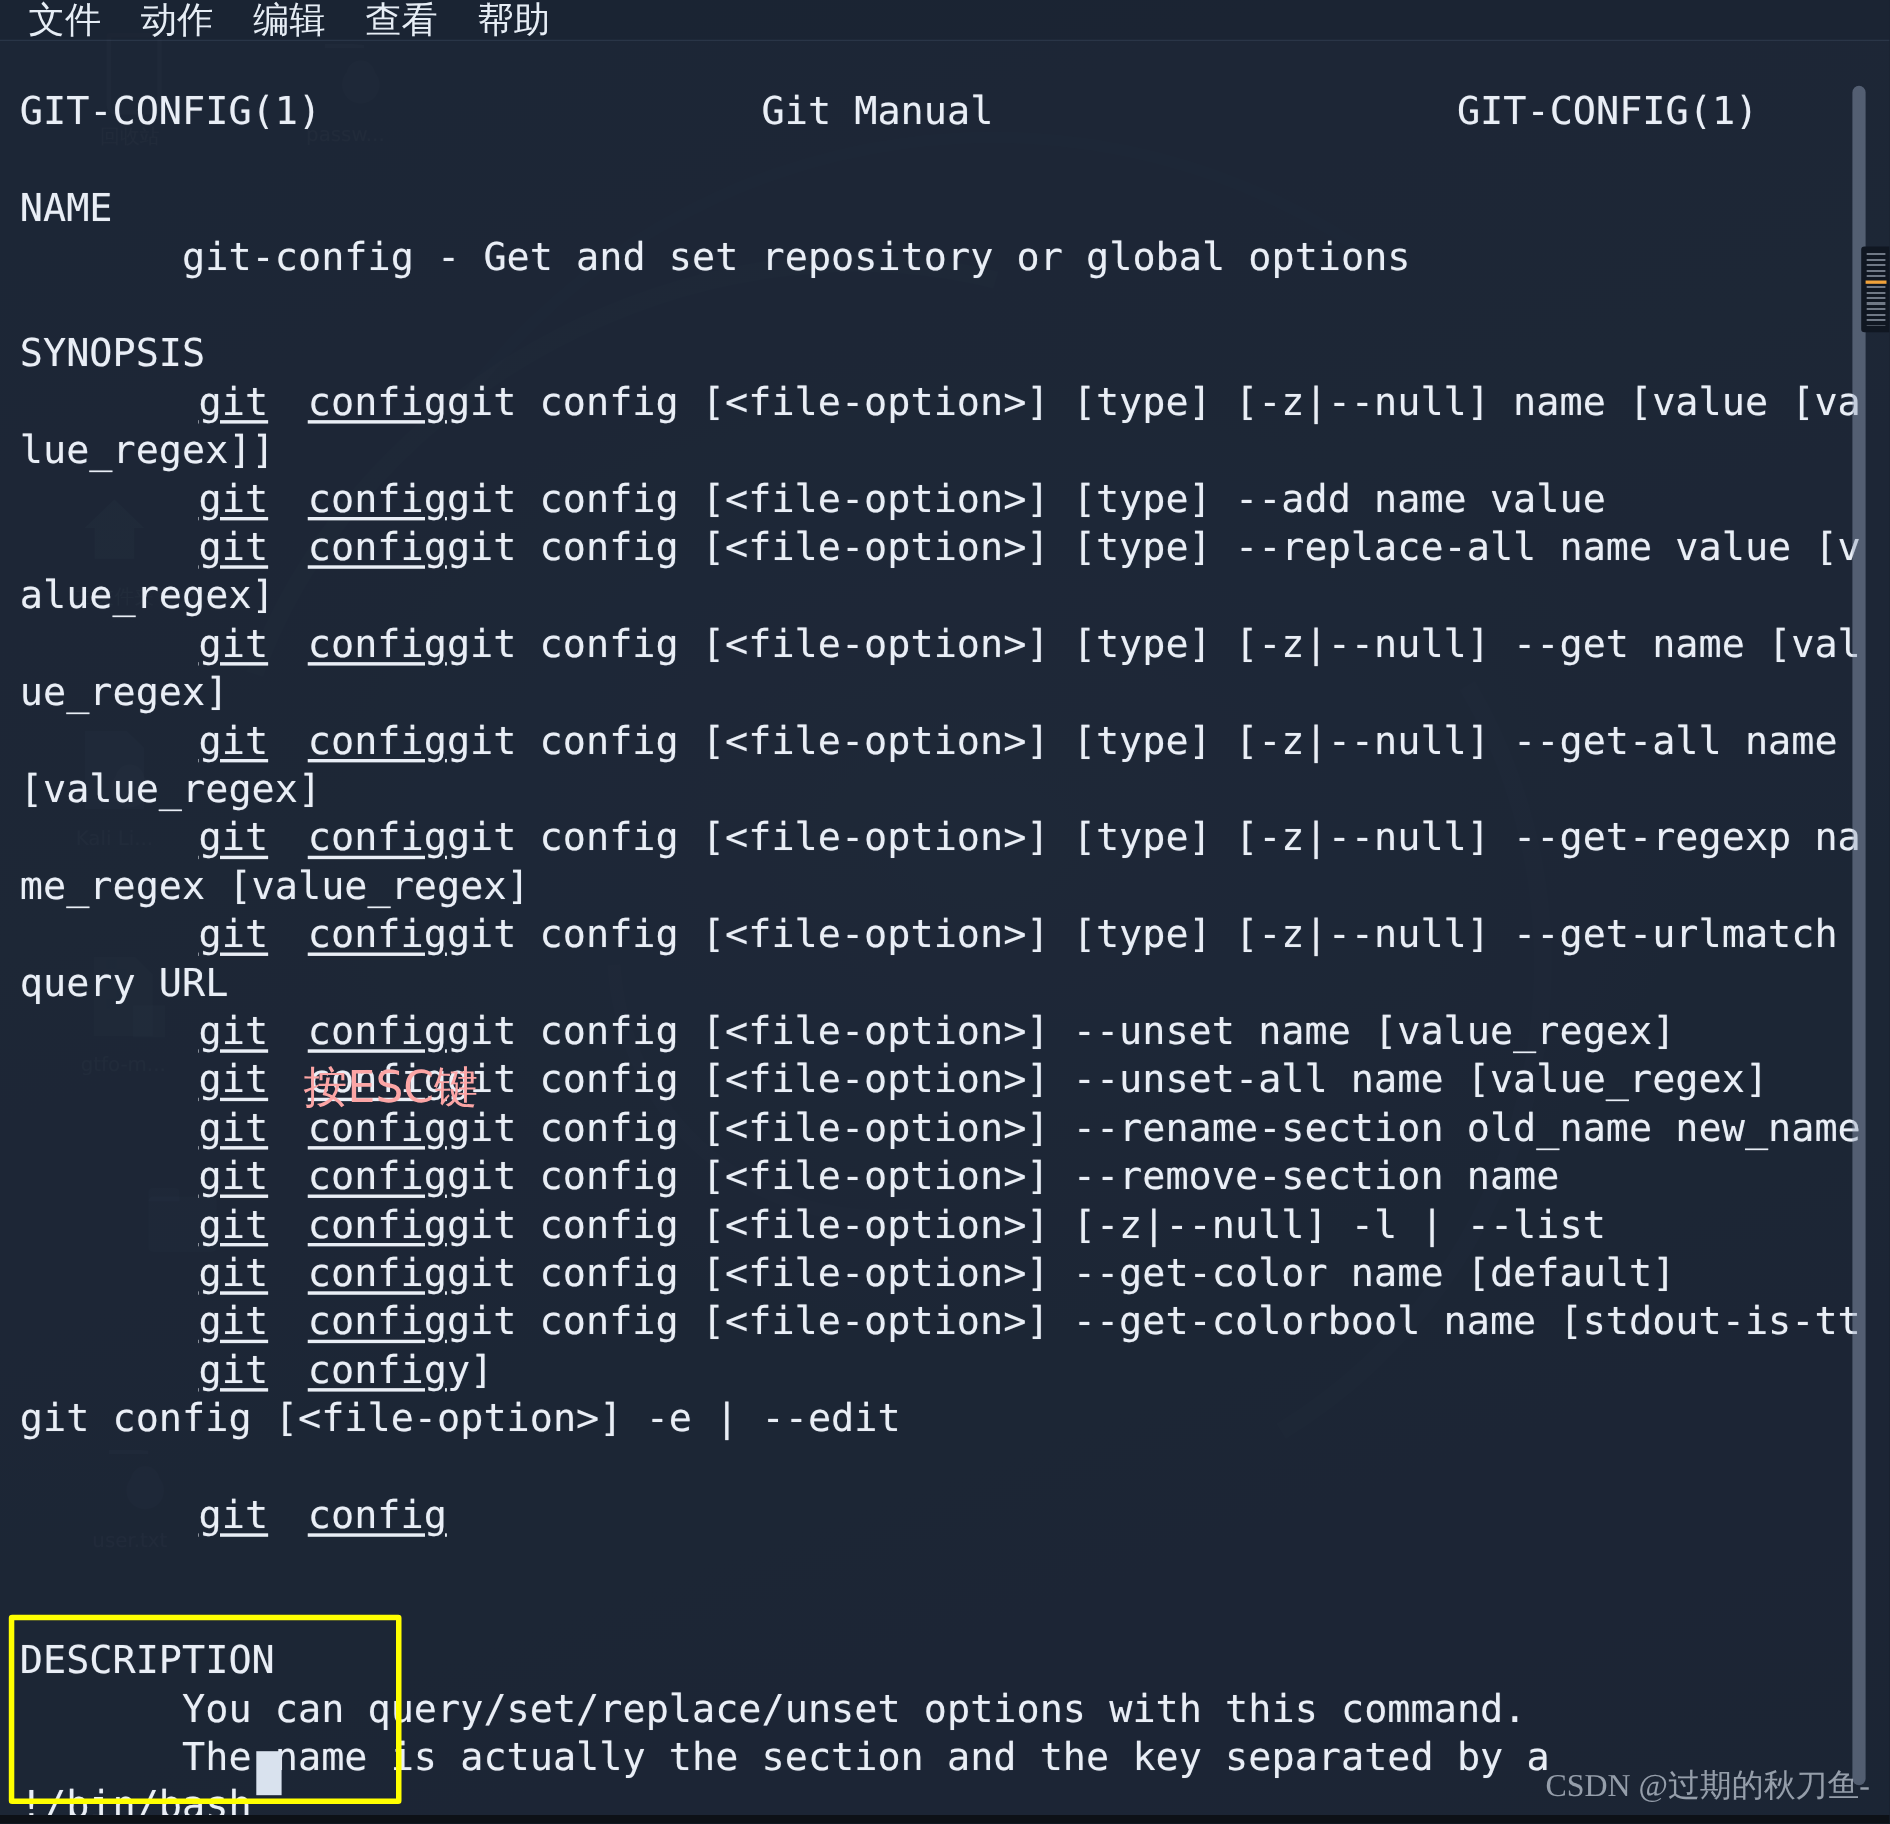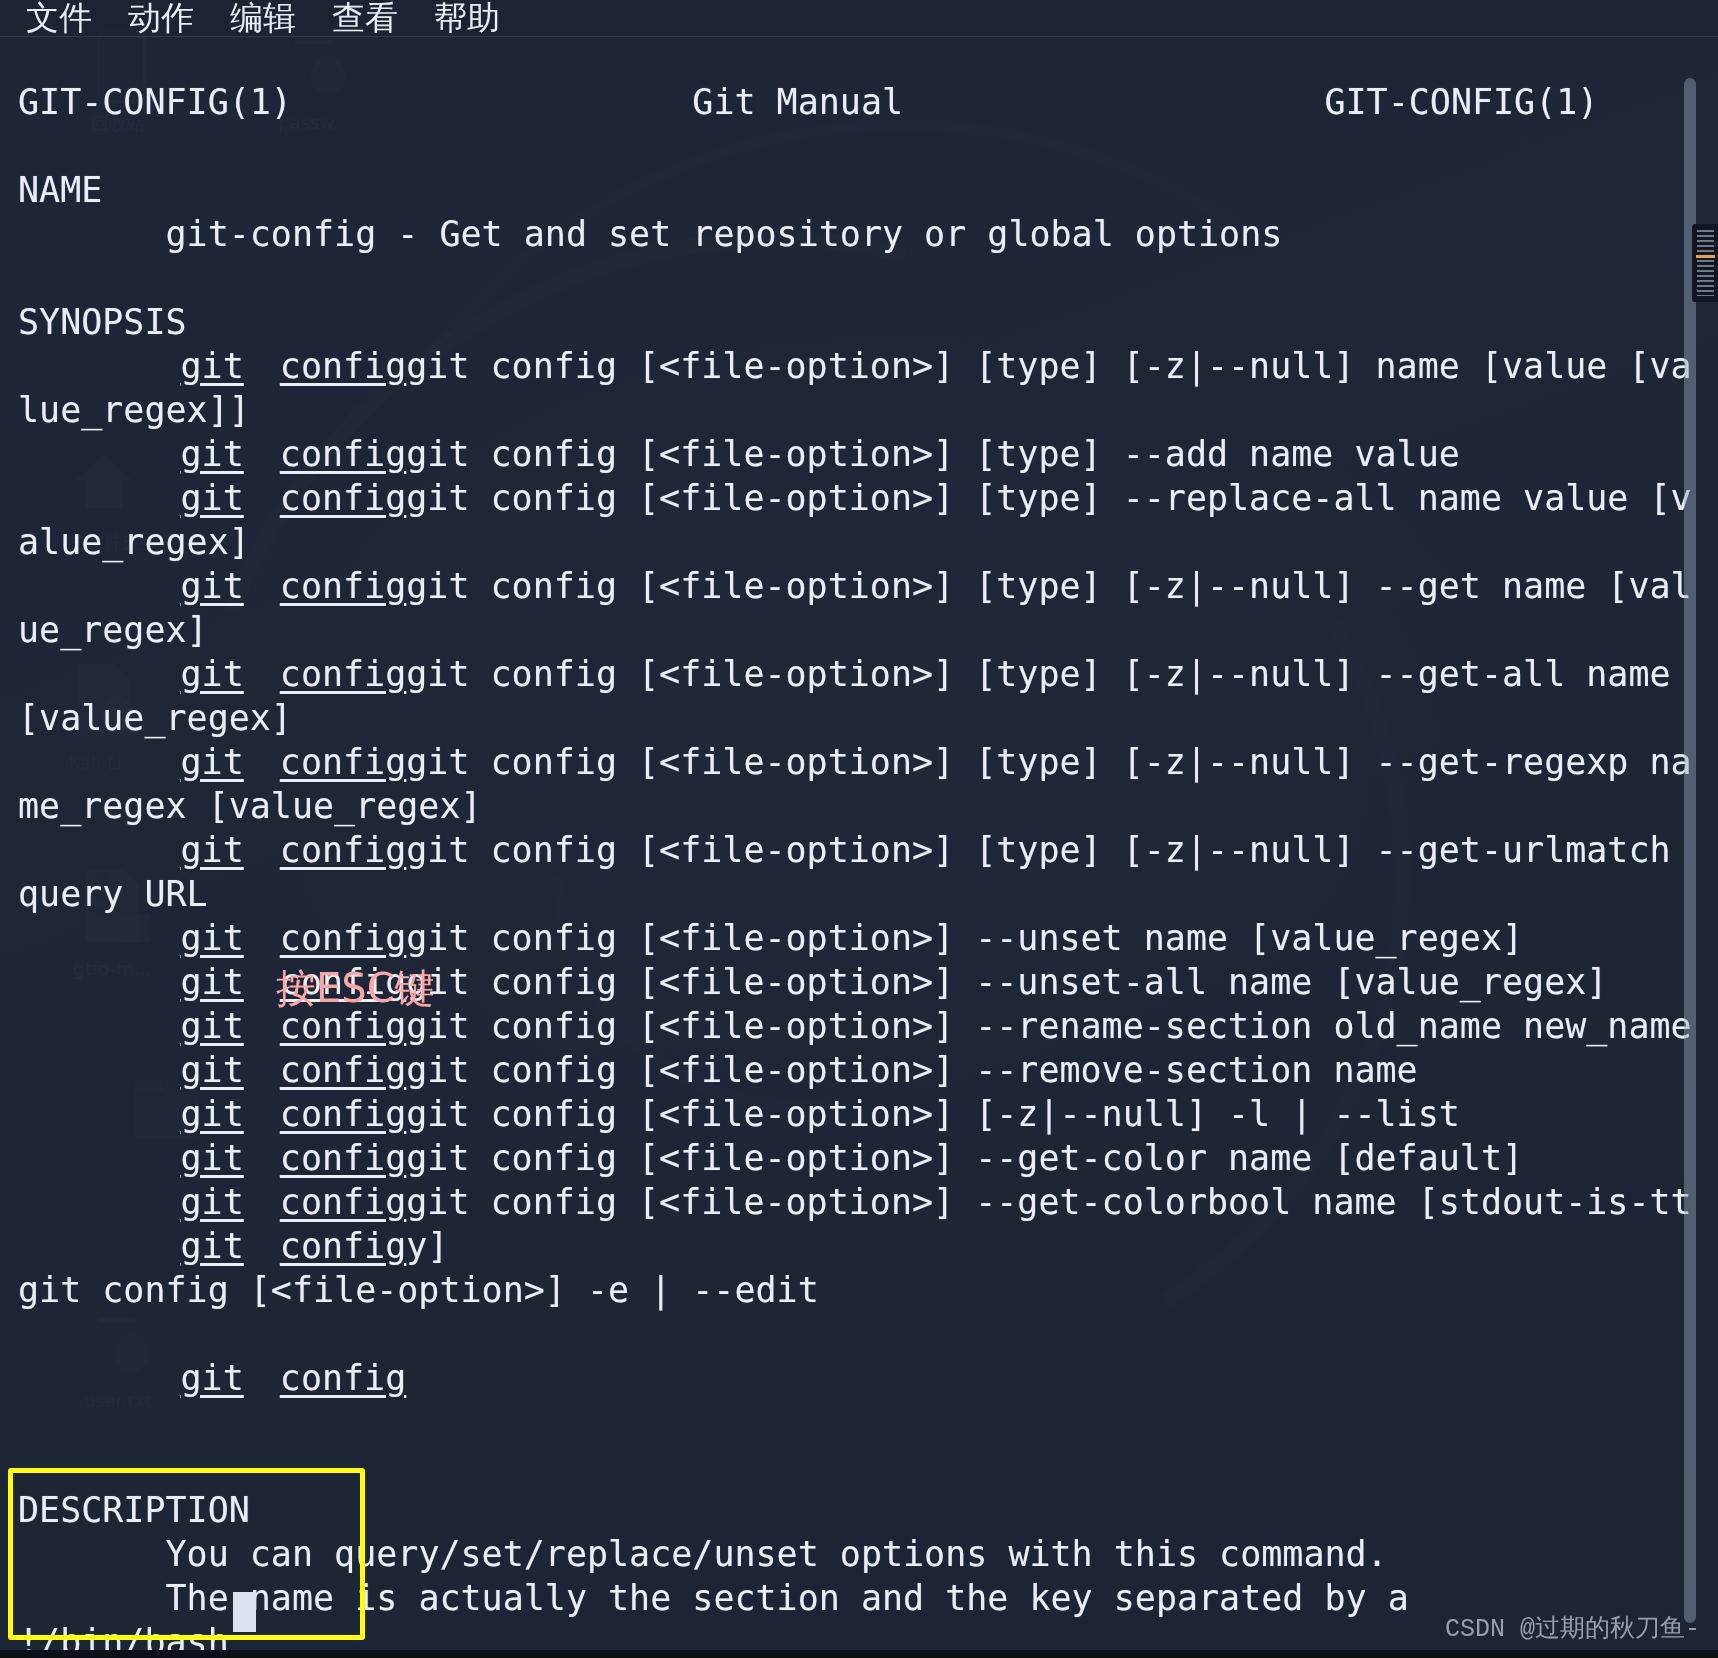--- a/index.html
+++ b/index.html
@@ -215,22 +215,22 @@
         rgba(190,200,215,0.55) 0 2px, rgba(16,23,34,0) 2px 5px);
   }
   .edge-widget .accent {
     position:absolute; left:4px; top:31px; width:19px; height:3px; background:#f0a23b;
   }
 
   .watermark {
     position: absolute;
     right: 18px; bottom: 14px;
     color: rgba(225,233,243,0.62);
-    font-family: Liberation Mono, monospace;
-    font-size: 25px;
+    font-family: Liberation Serif, serif;
+    font-size: 29px;
     white-space: nowrap;
   }
   .win-bottom {
     position: absolute;
     left: 0; right: 0; bottom: 0;
     height: 8px;
     background: #0d1117;
   }
 </style>
 </head>

